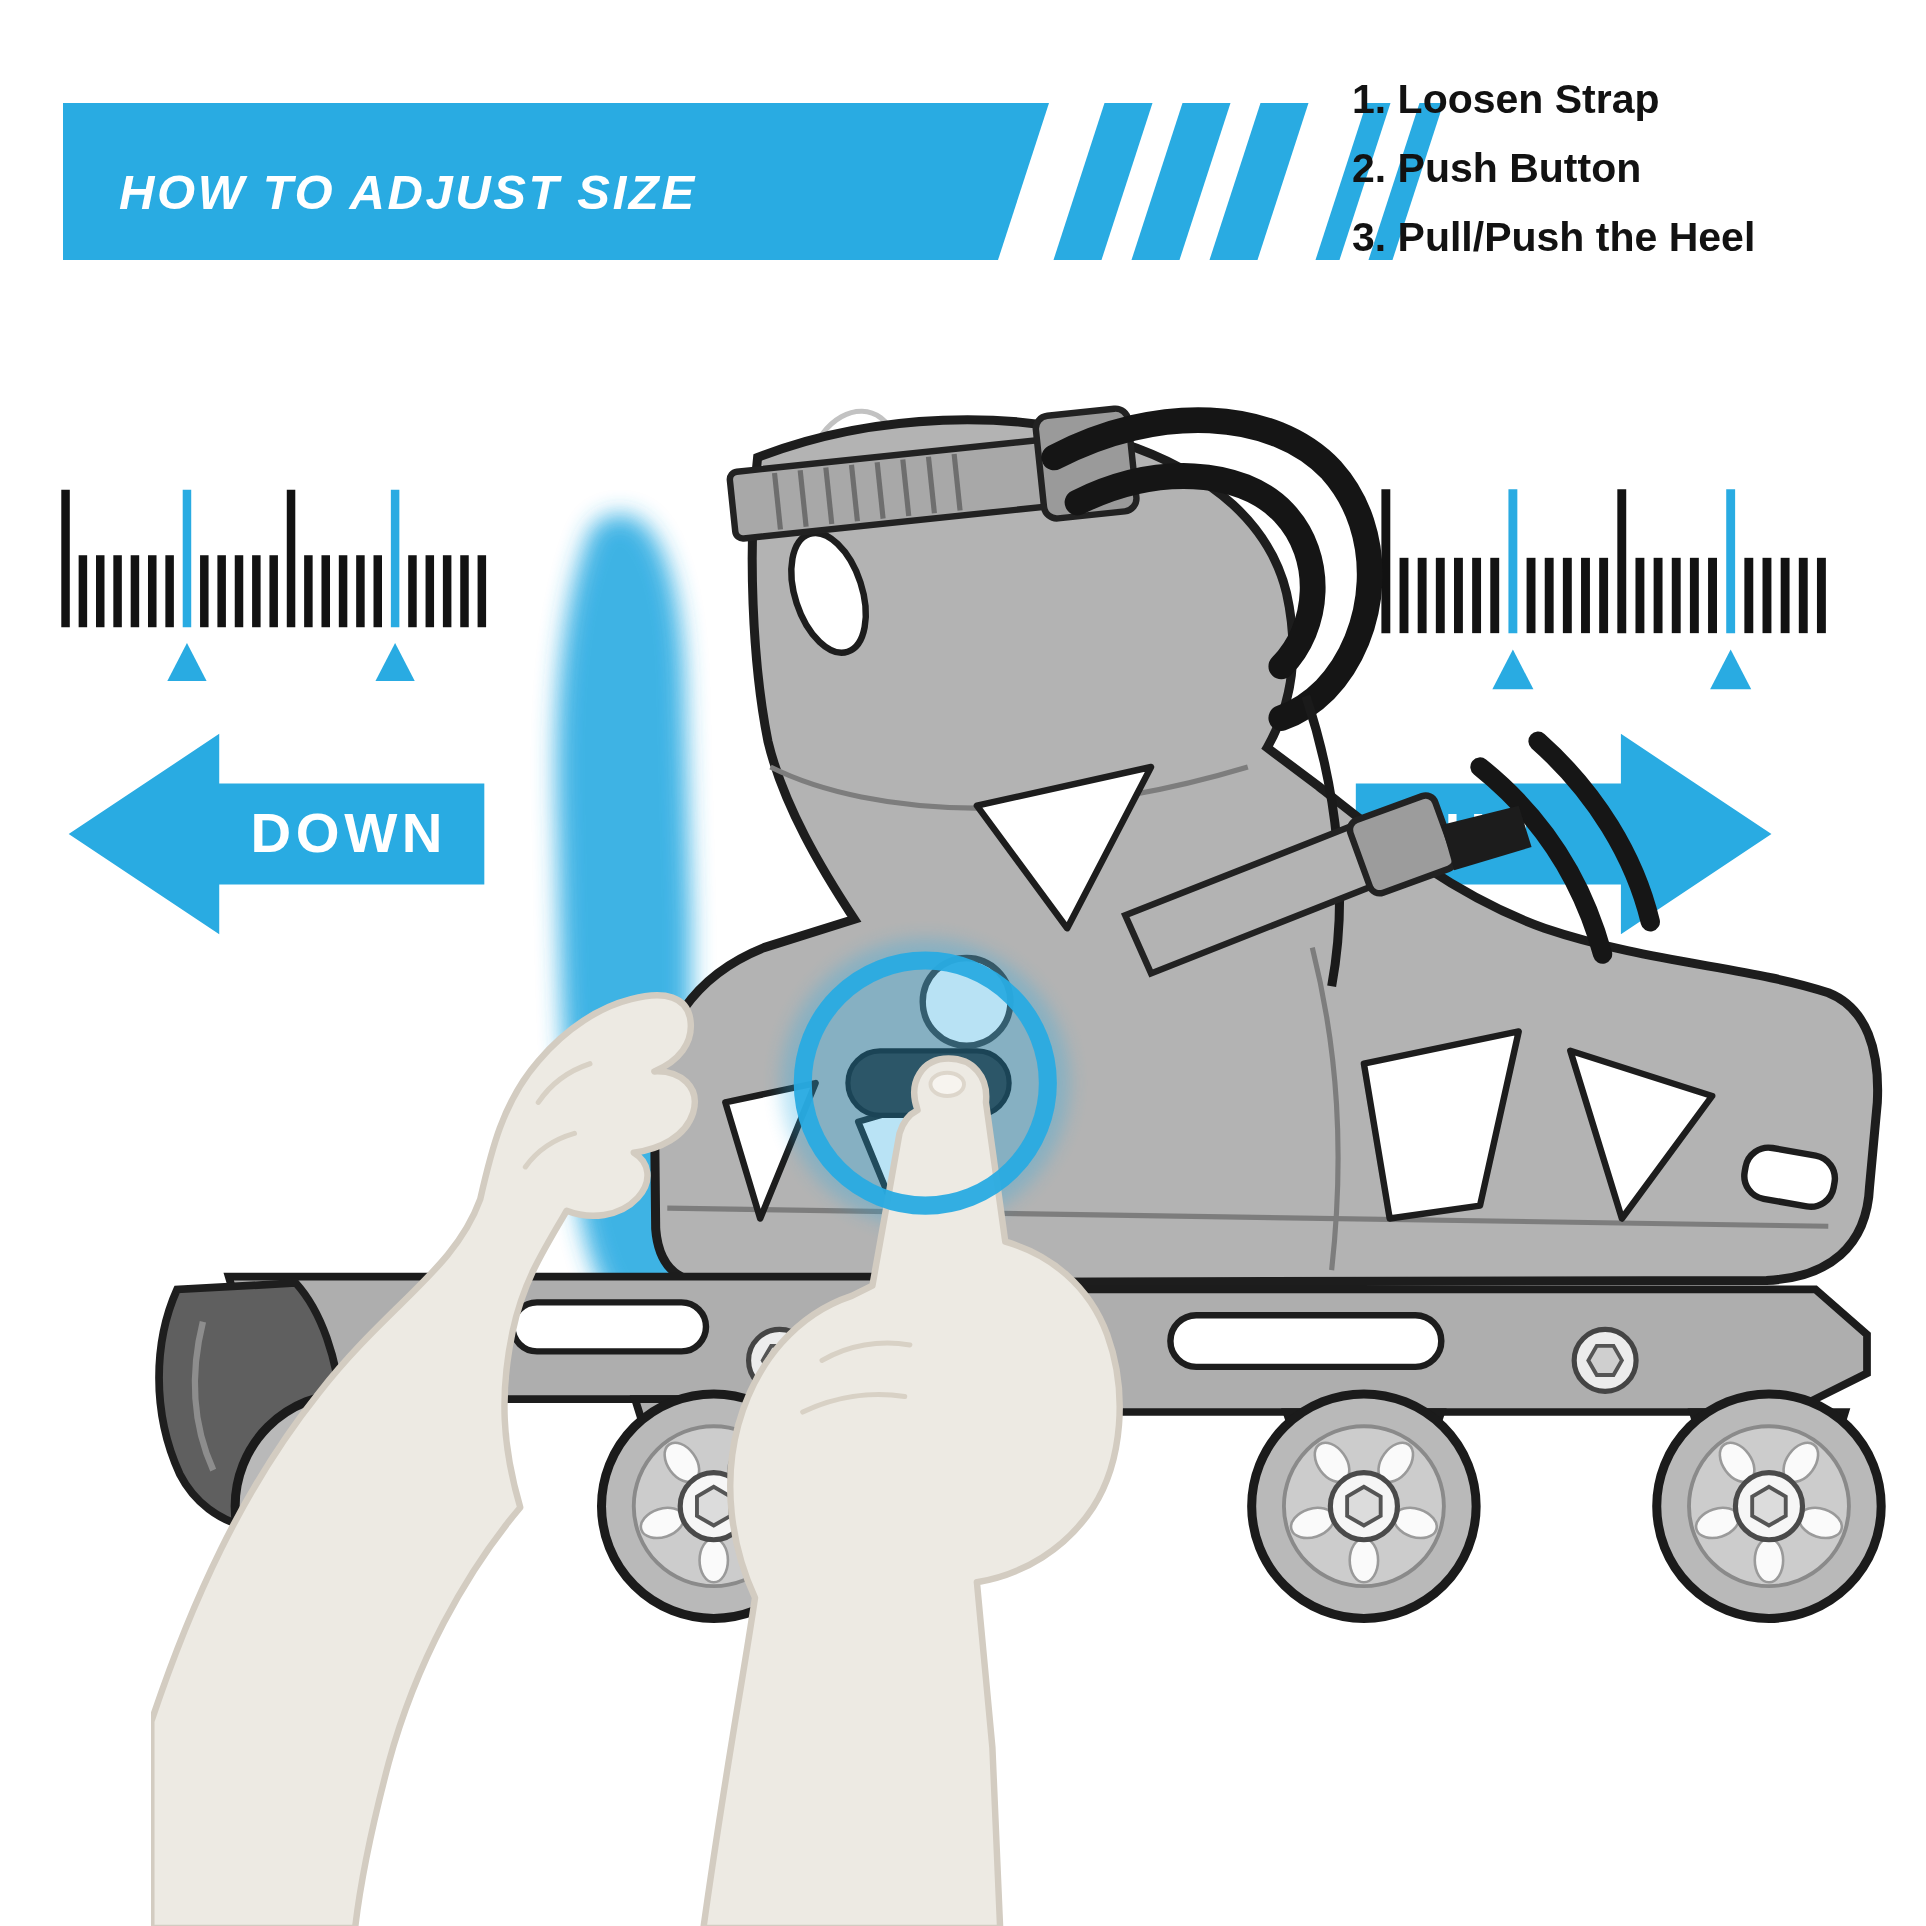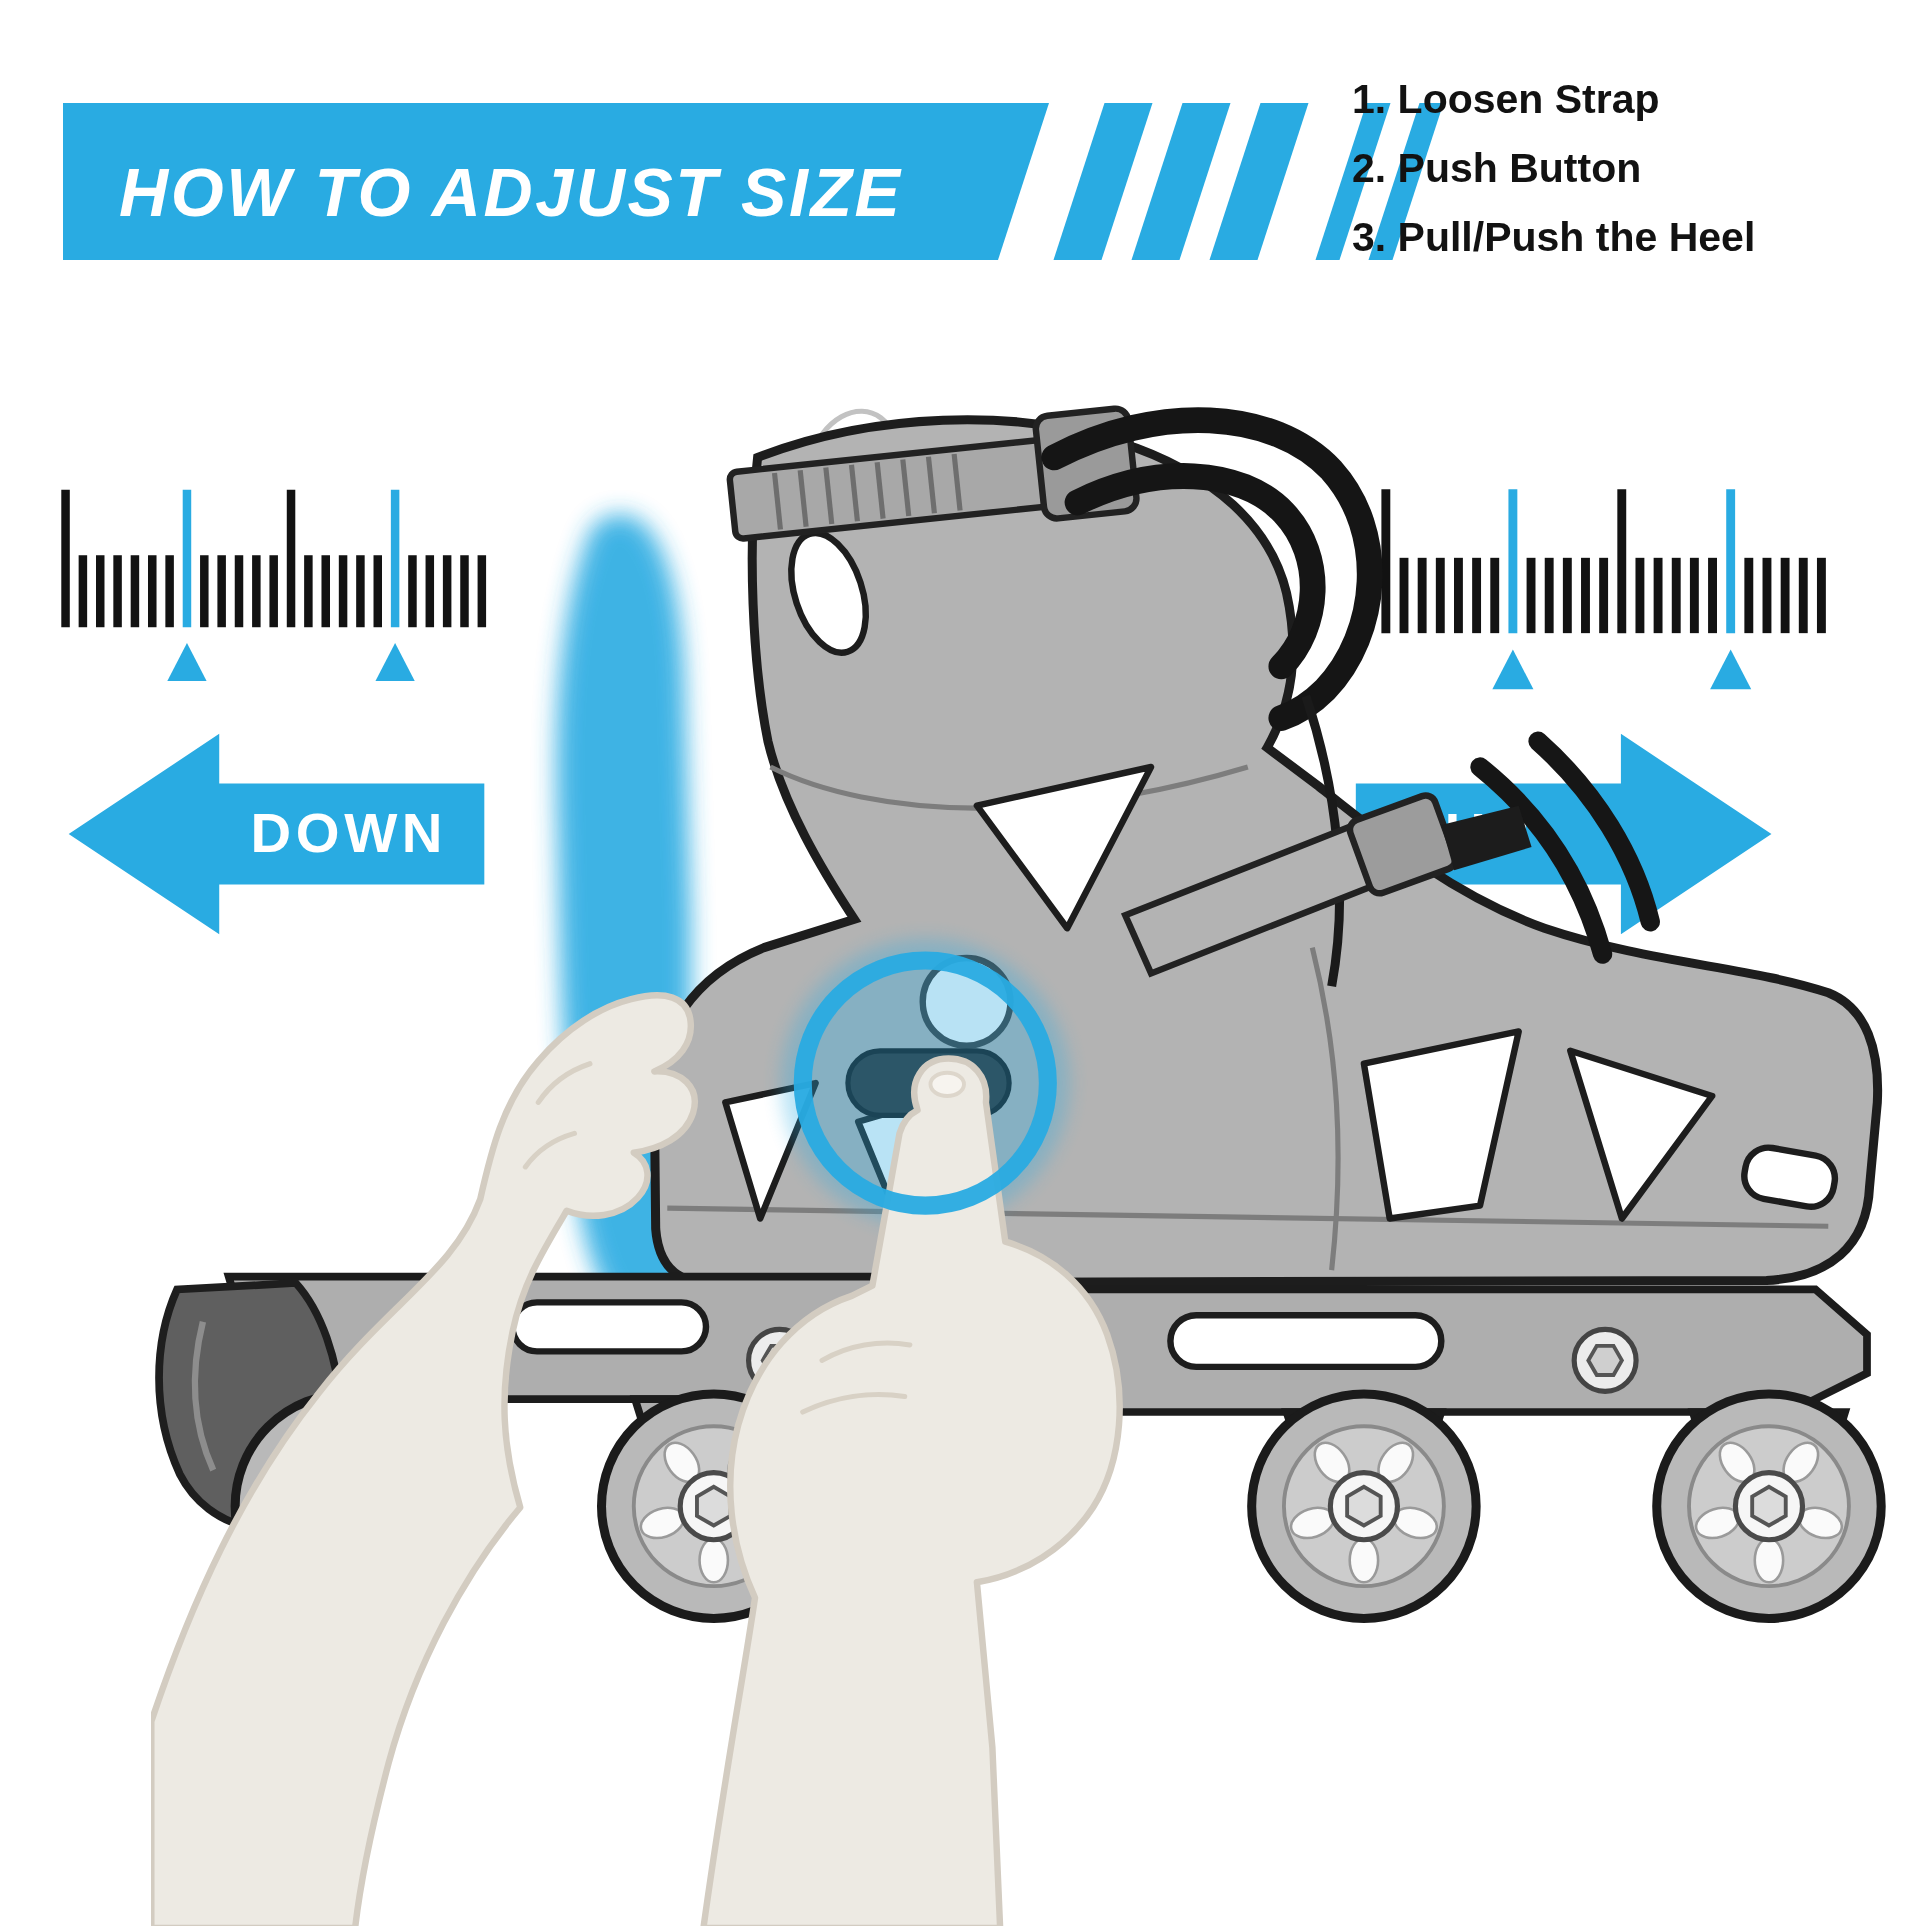--- a/index.html
+++ b/index.html
@@ -13,21 +13,21 @@
   .page{position:relative;width:1926px;height:1926px;background:#ffffff;overflow:hidden;}
 
   
   .banner{
     position:absolute;left:63px;top:103px;width:986px;height:157px;
     background:var(--accent-blue);
     clip-path:polygon(0 0,100% 0,calc(100% - 51px) 100%,0 100%);
     display:flex;align-items:center;padding-left:56px;
   }
   .banner h1{
-    color:#ffffff;font-size:68px;font-weight:800;font-style:italic;
+    color:#ffffff;font-size:49px;font-weight:800;font-style:italic;
     letter-spacing:2.6px;white-space:nowrap;margin-top:20px;
   }
   .stripes{position:absolute;left:1079px;top:103px;height:157px;display:flex;}
   .stripe{height:100%;width:48px;background:var(--accent-blue);transform:skewX(-18deg);margin-right:30px;}
   .stripe.thin{width:23.6px;}
   .stripe.gap{margin-left:27.5px;}
   .steps{position:absolute;left:1352px;top:65px;list-style:none;}
   .steps .step{
     font-size:41px;font-weight:700;color:var(--ink);line-height:1.68;white-space:nowrap;
   }

